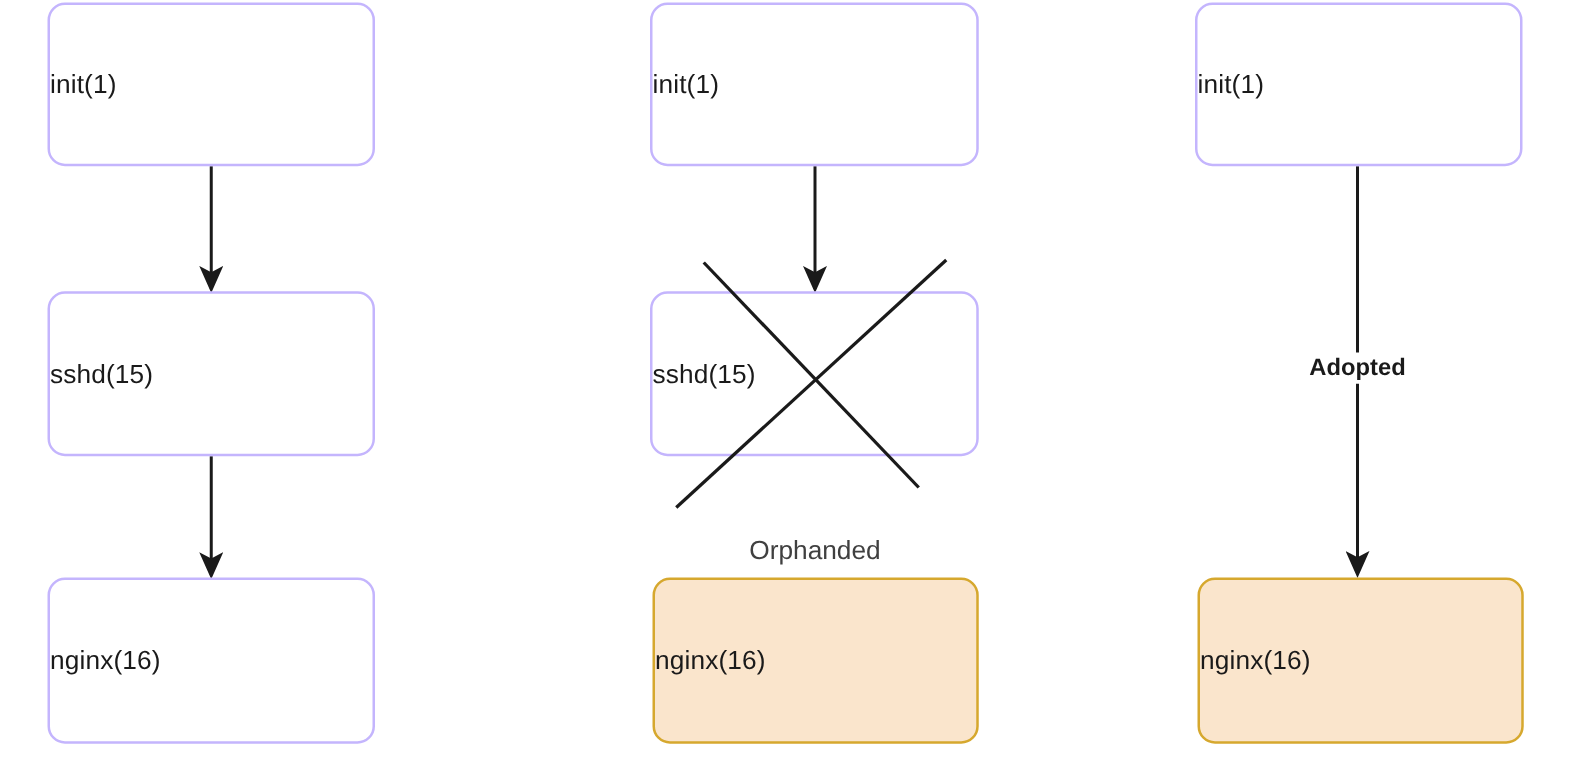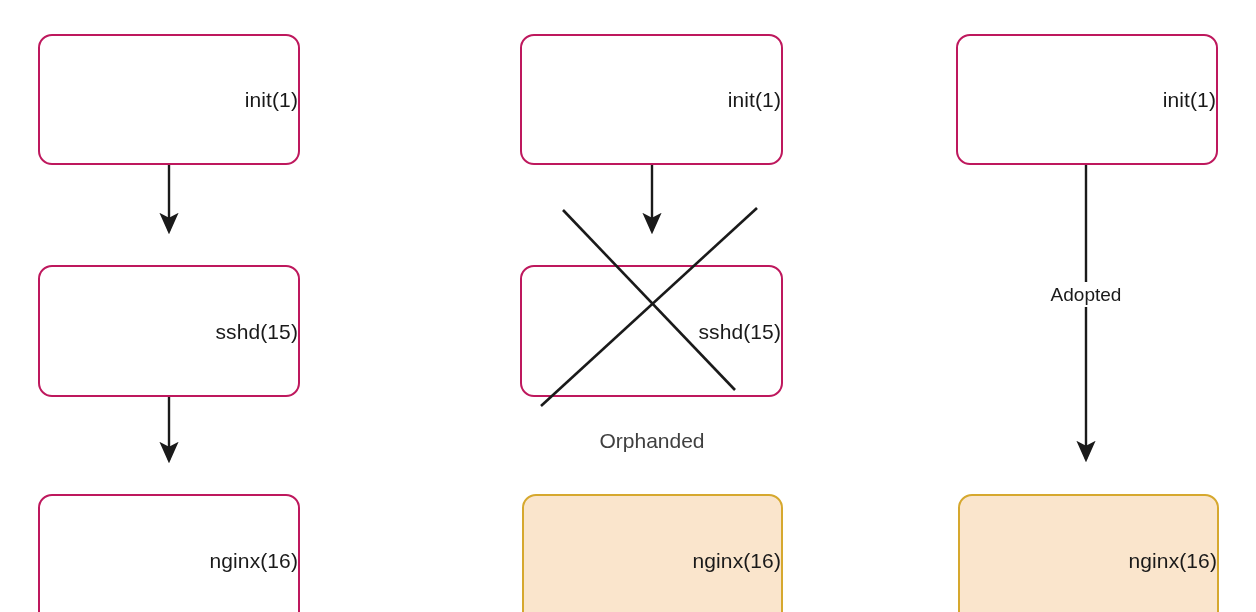--- a/index.html
+++ b/index.html
@@ -15,28 +15,27 @@
   #stage {
     position: relative;
     width: 1256px;
     height: 612px;
     background: #ffffff;
     overflow: hidden;
   }
   .node {
     position: absolute;
     box-sizing: border-box;
-    border: 2px solid #be185d;
+    border: 2px solid #c4b5fd;
     border-radius: 14px;
     background: #ffffff;
     display: flex;
     align-items: center;
-    justify-content: flex-end;
+    justify-content: flex-start;
     z-index: 3;
-    margin-top: 32px;
   }
   .node .node-label {
     font-size: 21px;
     line-height: 1;
     color: #1a1a1a;
     letter-spacing: 0.1px;
     white-space: nowrap;
   }
   .node.highlight {
     background: #fae5cc;
@@ -67,20 +66,21 @@
     position: absolute;
     z-index: 4;
     font-size: 19px;
     line-height: 1;
     color: #1a1a1a;
     background: #ffffff;
     padding: 3px 6px;
     white-space: nowrap;
     transform: translateX(-50%);
     text-align: center;
+    font-weight: bold;
   }
   .status-caption {
     position: absolute;
     z-index: 6;
     font-size: 21px;
     line-height: 1;
     color: #404040;
     background: #ffffff;
     padding: 2px 6px;
     white-space: nowrap;

